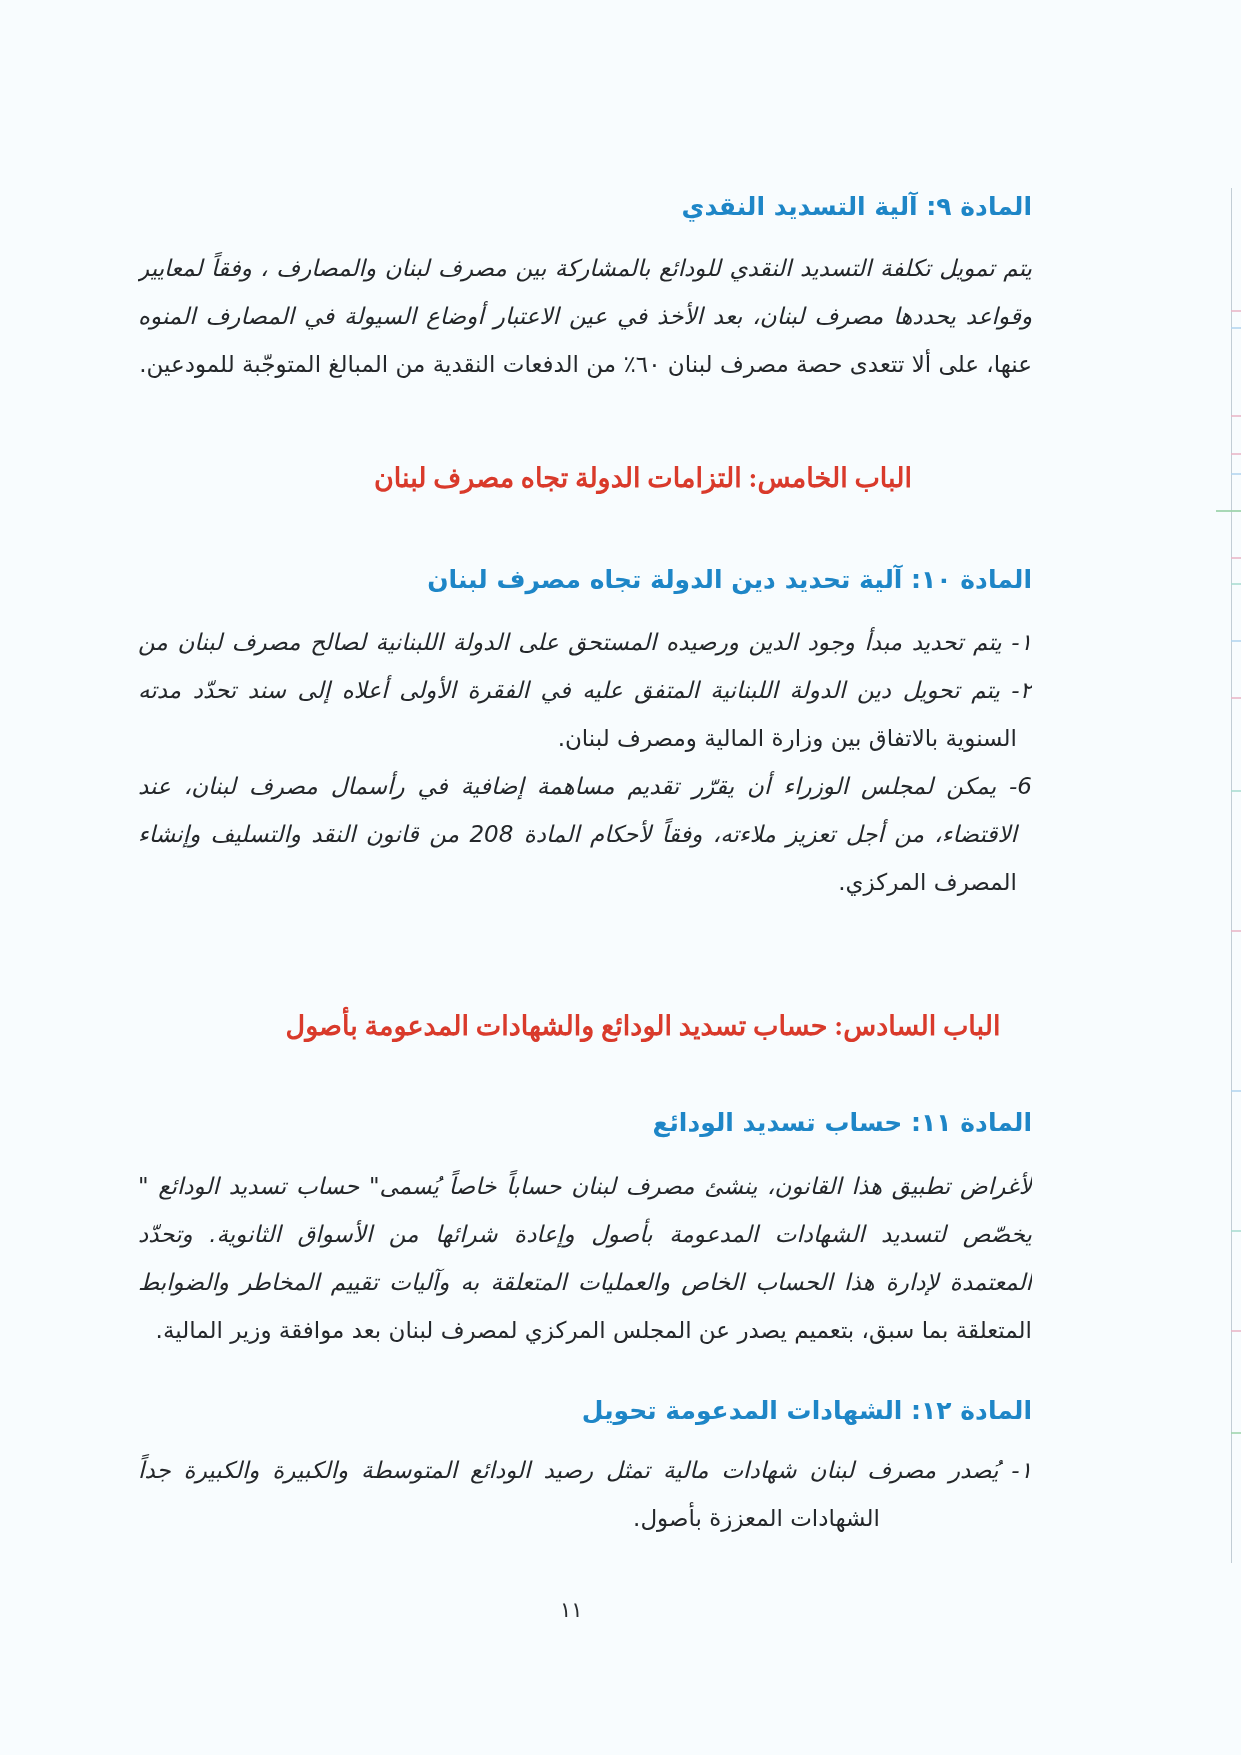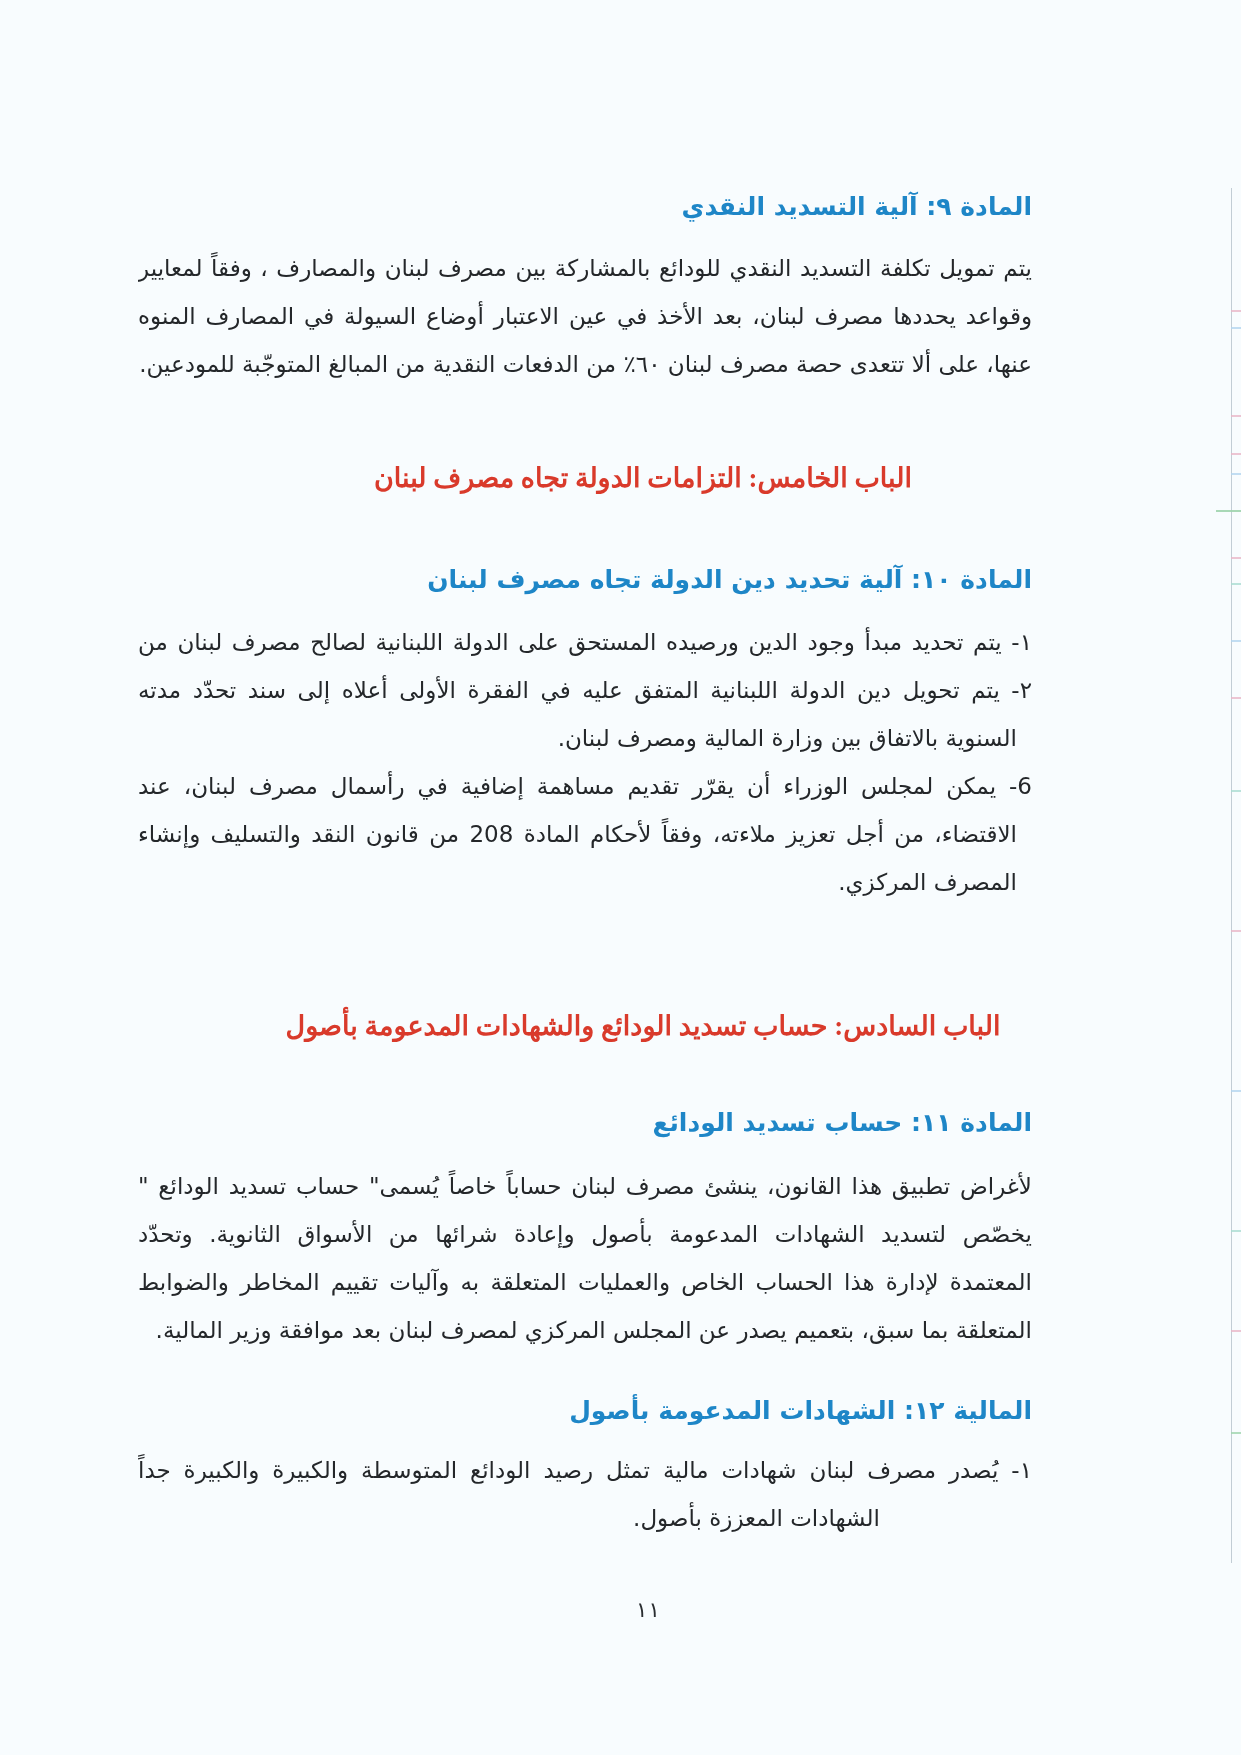--- a/index.html
+++ b/index.html
@@ -29,27 +29,27 @@
     font-size:27px;font-weight:bold;text-align:center;
     position:absolute;right:-58px;left:58px;font-family:Liberation Serif, serif; 
   }
   .para{color:var(--body-text);font-size:23px;}
   .line{
     height:48px;line-height:48px;
     overflow:hidden;
     text-align:justify;
     color:var(--body-text);
   }
-  .line.just{text-align-last:justify;}
+  .line.just{text-align-last:justify;font-style:italic;}
   .line.last{text-align-last:right;}
   .hang .line:not(:first-child){padding-right:15px;}
   .indent-last .line:last-child{padding-right:152px;}
   .page-number{
     position:absolute;top:1598px;left:560px;width:100px;
-    text-align:right;font-size:21px;color:#2a2d30;font-family:Liberation Mono, monospace;
+    text-align:left;font-size:21px;color:#2a2d30;
   }
   
   .scan-edge{
     position:absolute;left:1231px;top:188px;height:1375px;width:1px;
     background:rgba(150,165,178,.55);
   }
   .scan-tick{position:absolute;height:2px;}
 </style>
 </head>
 <body>
@@ -89,21 +89,21 @@
 
     <h2 class="h-blue abs" style="top:1092px">المادة ١١: حساب تسديد الودائع</h2>
 
     <div class="para abs" style="top:1146px">
         <div class="line just">لأغراض تطبيق هذا القانون، ينشئ مصرف لبنان حساباً خاصاً يُسمى" حساب تسديد الودائع "</div>
         <div class="line just">يخصّص لتسديد الشهادات المدعومة بأصول وإعادة شرائها من الأسواق الثانوية. وتحدّد السياسات</div>
         <div class="line just">المعتمدة لإدارة هذا الحساب الخاص والعمليات المتعلقة به وآليات تقييم المخاطر والضوابط</div>
         <div class="line last">المتعلقة بما سبق، بتعميم يصدر عن المجلس المركزي لمصرف لبنان بعد موافقة وزير المالية.</div>
       </div>
 
-    <h2 class="h-blue abs" style="top:1380px">المالية ١٢: الشهادات المدعومة بأصول</h2>
+    <h2 class="h-blue abs" style="top:1380px">المادة ١٢: الشهادات المدعومة تحويل</h2>
 
     <div class="para abs hang indent-last" style="top:1430px">
         <div class="line just">١- يُصدر مصرف لبنان شهادات مالية تمثل رصيد الودائع المتوسطة والكبيرة والكبيرة جداً المحدّدة</div>
         <div class="line last">الشهادات المعززة بأصول.</div>
       </div>
 
   </div>
 
   <div class="page-number">١١</div>
 

